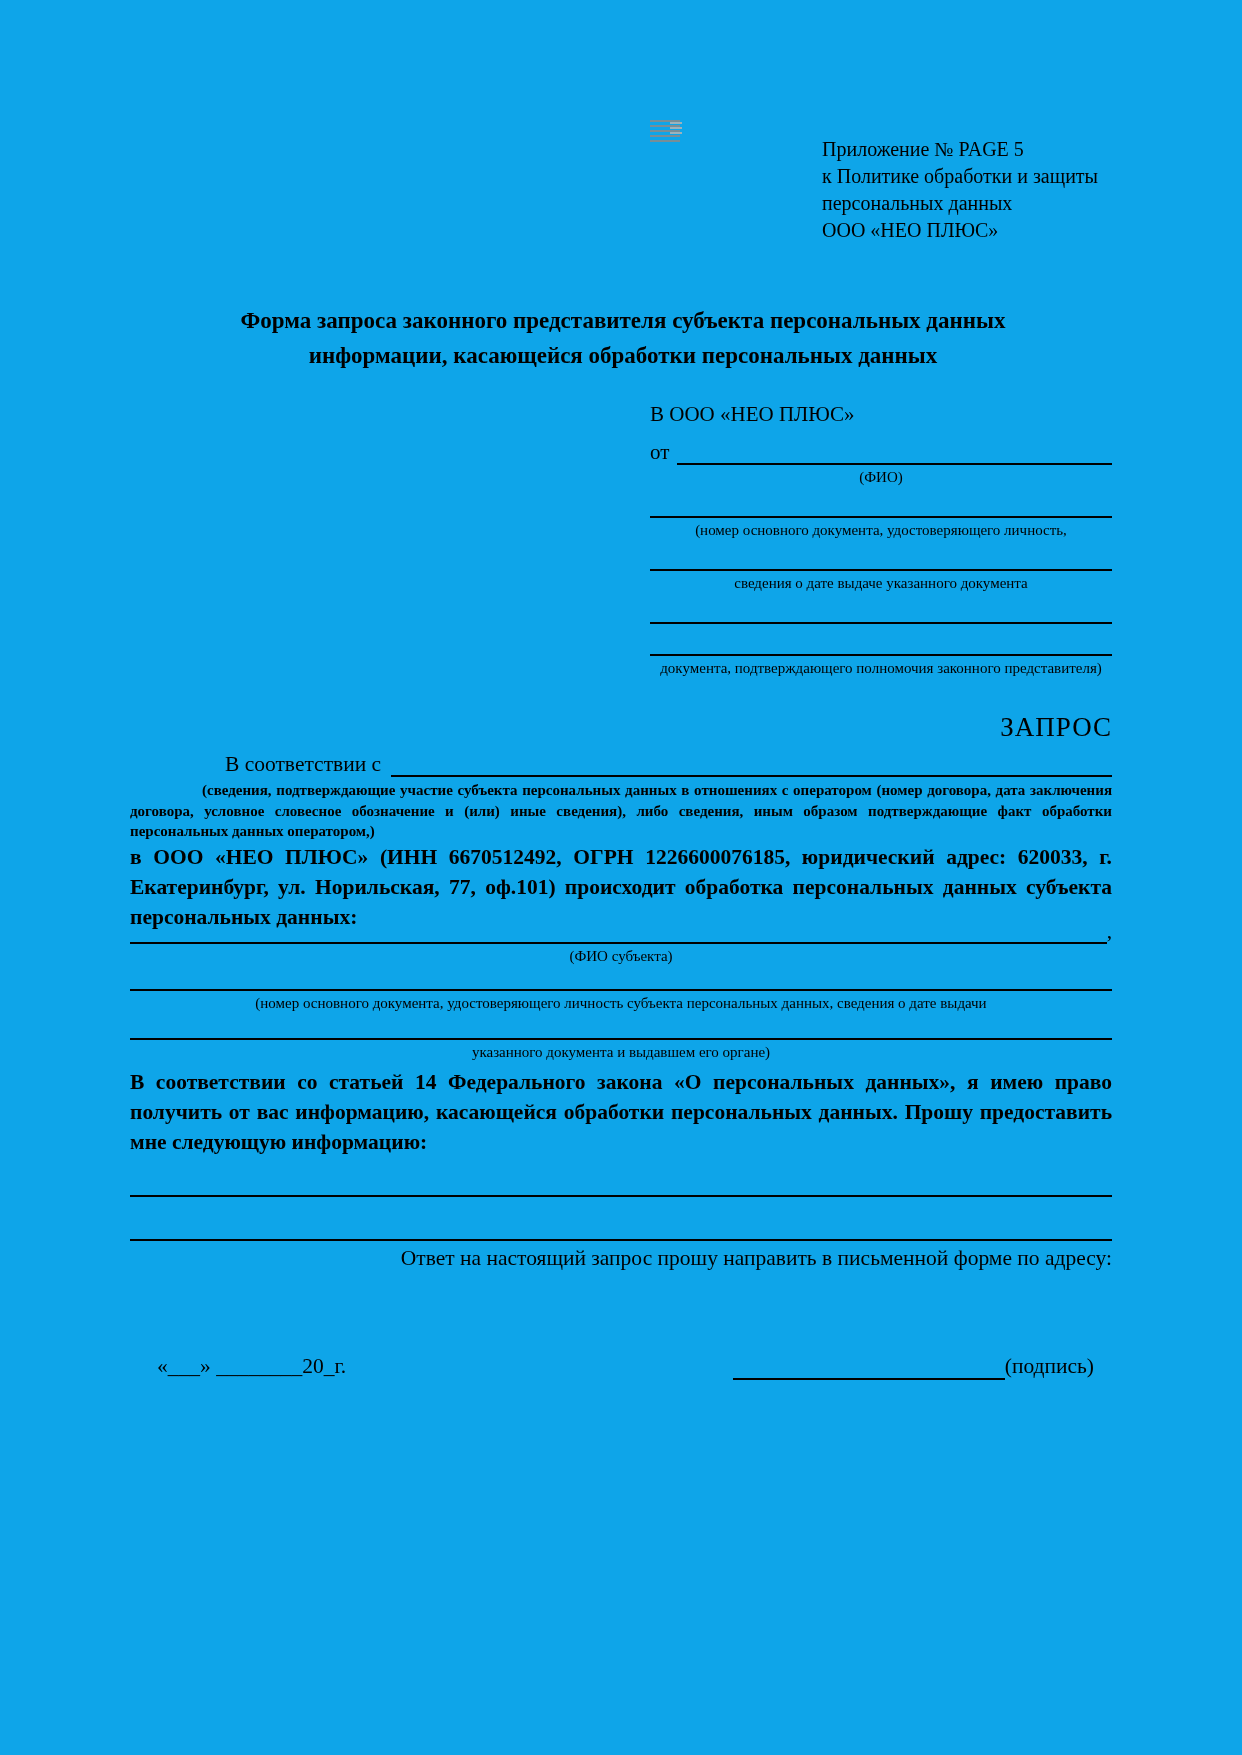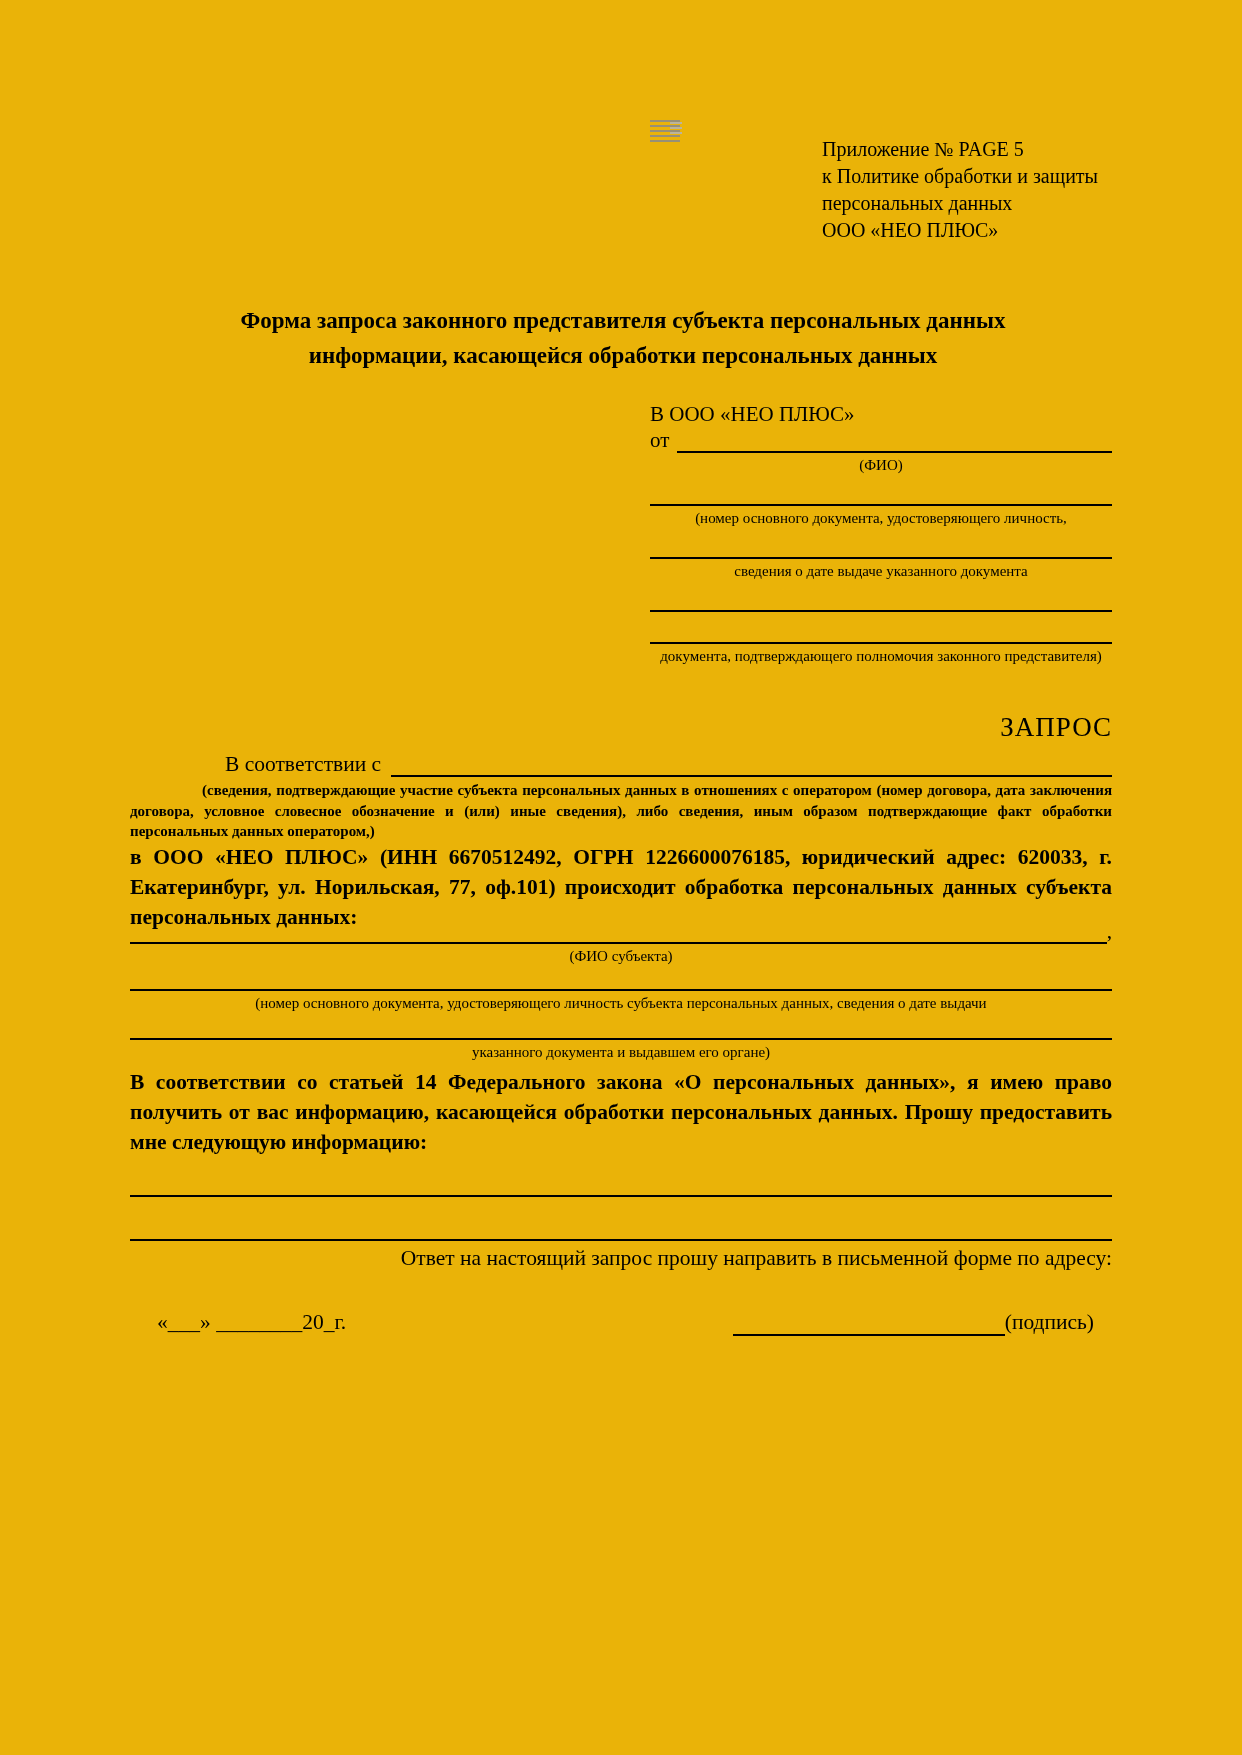--- a/index.html
+++ b/index.html
@@ -1,19 +1,19 @@
 <!DOCTYPE html>
 <html><head>
 <meta charset="utf-8">
 <style>
   html,body { margin:0; padding:0; background:#ffffff; }
   .page {
     position:relative;
     width:1242px; height:1755px;
-    background:#eab308;
+    background:#0ea5e9;
     color:#000000;
     font-family:"Liberation Serif", serif;
     overflow:hidden;
   }
 
   
   .obj-icon {
     position:absolute; left:650px; top:120px;
     width:30px; height:23px;
     background:repeating-linear-gradient(to bottom, #8a8a8a 0 2px, transparent 2px 5px);
@@ -29,21 +29,21 @@
     font-size:20px; line-height:27px; white-space:nowrap;
   }
 
   .title {
     position:absolute; left:132px; top:303px; width:982px;
     text-align:center; font-weight:bold; font-size:23px; line-height:35px;
   }
 
   .addressee { position:absolute; left:650px; top:400px; width:462px; font-size:21px; }
   .addr-to { line-height:28px; }
-  .from-row { display:flex; align-items:flex-end; height:24px; margin-top:1px; }
+  .from-row { display:flex; align-items:flex-end; height:24px; margin-top:13px; }
   .from-label { padding-right:8px; }
   .blank { border-bottom:2px solid #000; }
   .grow { flex:1 1 auto; }
   .cap { font-size:15px; line-height:18px; text-align:center; padding-top:3px; }
   .addr-blank { height:22px; border-bottom:2px solid #000; margin-top:8px; }
 
   .main { position:absolute; left:130px; top:714px; width:982px; font-size:21.5px; }
   .req-heading { text-align:right; font-size:27px; line-height:26px; letter-spacing:1px; }
   .intro-row { display:flex; align-items:flex-end; height:25px; margin-top:12px; }
   .indent { display:inline-block; width:95px; flex:0 0 auto; }
@@ -58,21 +58,21 @@
   .b1 { margin-top:2px; }
   .b2 { height:26px; }
   .law { margin-top:6px; }
   .info-blank-1 { margin-top:14px; height:24px; border-bottom:2px solid #000; }
   .info-blank-2 { margin-top:18px; height:24px; border-bottom:2px solid #000; }
   .answer-right { margin-top:4px; line-height:26px; text-align:right; }
   .answer-row { display:flex; align-items:flex-end; height:22px; }
   .answer-suffix { white-space:nowrap; padding-left:2px; }
 
   .footer {
-    position:absolute; left:130px; top:1308px; width:982px;
+    position:absolute; left:130px; top:1352px; width:982px;
     display:flex; align-items:flex-end; font-size:21.5px; line-height:28px;
   }
   .date { padding-left:27px; white-space:nowrap; }
   .spacer { flex:1 1 auto; }
   .sig-blank { width:272px; height:22px; border-bottom:2px solid #000; }
   .sig-cap { white-space:nowrap; padding-right:18px; }
 </style>
 </head>
 <body>
 

